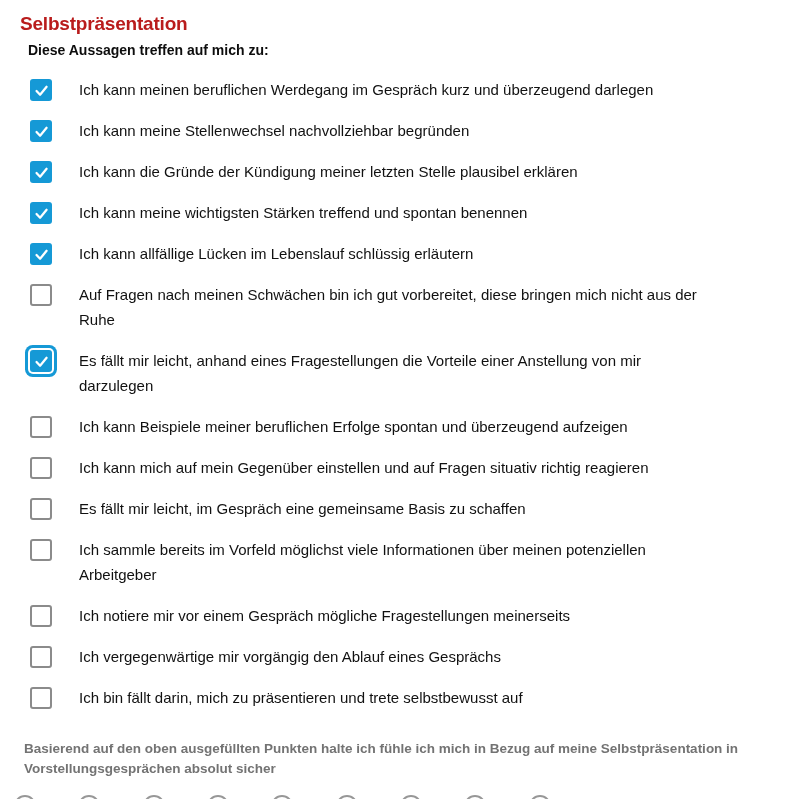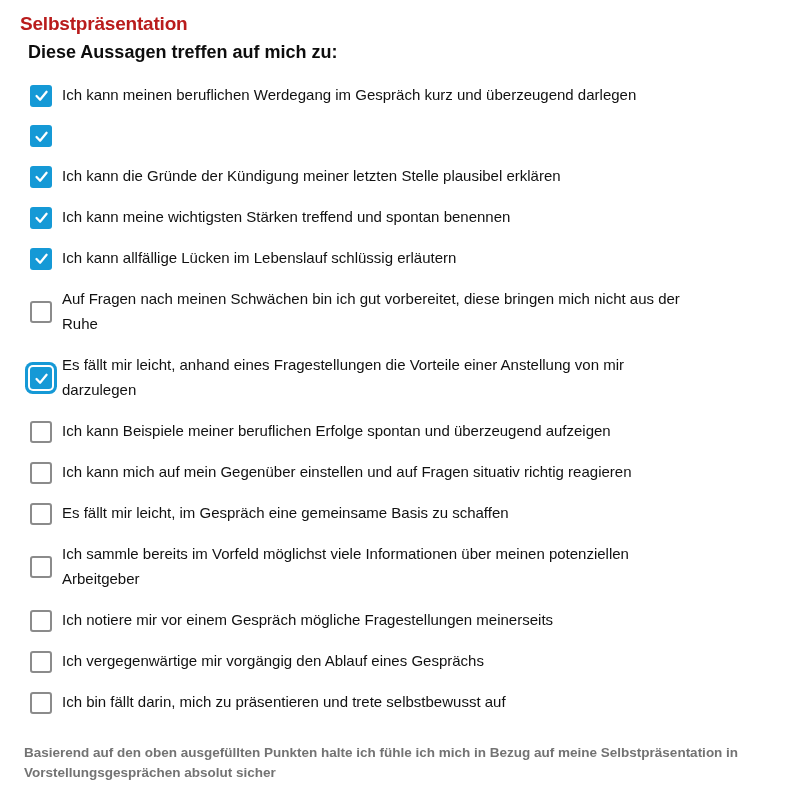--- a/index.html
+++ b/index.html
@@ -19,32 +19,32 @@
     box-sizing: border-box;
   }
   .page-title {
     font-size: 19px;
     font-weight: 800;
     letter-spacing: -0.2px;
     margin: 0 0 7px 0;
     color: #b91c1c;
   }
   .subtitle {
-    font-size: 18px;
+    font-size: 14px;
     font-weight: 700;
     margin: 0 0 21px 8px;
     color: #0d0d0d;
   }
   .check-list {
     margin-left: 10px;
   }
   .check-row {
     display: flex;
-    align-items: center;
-    gap: 10px;
+    align-items: flex-start;
+    gap: 27px;
     margin-bottom: 18px;
   }
   .checkbox {
     width: 22px;
     height: 22px;
     box-sizing: border-box;
     flex: 0 0 22px;
     border: 2px solid #8b8b8b;
     border-radius: 3px;
     background: #ffffff;
@@ -122,20 +122,21 @@
       </svg>
     </span>
     <span class="check-label">Ich kann meinen beruflichen Werdegang im Gespräch kurz und überzeugend darlegen</span>
   </div>
       <div class="check-row checked">
     <span class="checkbox">
       <svg viewBox="0 0 24 24" aria-hidden="true">
         <path d="M5 12.8 L10 18 L19.2 6.8" fill="none" stroke="#ffffff" stroke-width="3.2" stroke-linecap="round" stroke-linejoin="round"></path>
       </svg>
     </span>
+    <span class="check-label">Ich kann meine Stellenwechsel nachvollziehbar begründen</span>
   </div>
       <div class="check-row checked">
     <span class="checkbox">
       <svg viewBox="0 0 24 24" aria-hidden="true">
         <path d="M5 12.8 L10 18 L19.2 6.8" fill="none" stroke="#ffffff" stroke-width="3.2" stroke-linecap="round" stroke-linejoin="round"></path>
       </svg>
     </span>
     <span class="check-label">Ich kann die Gründe der Kündigung meiner letzten Stelle plausibel erklären</span>
   </div>
       <div class="check-row checked">

